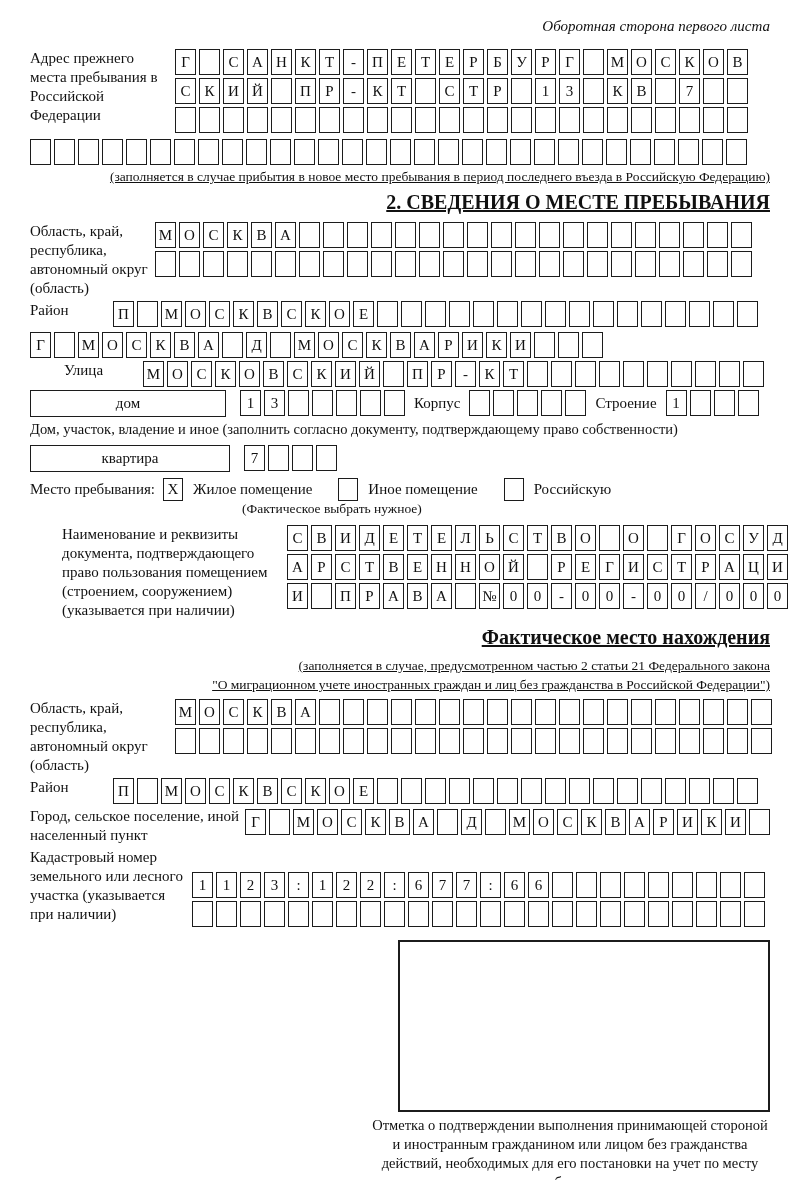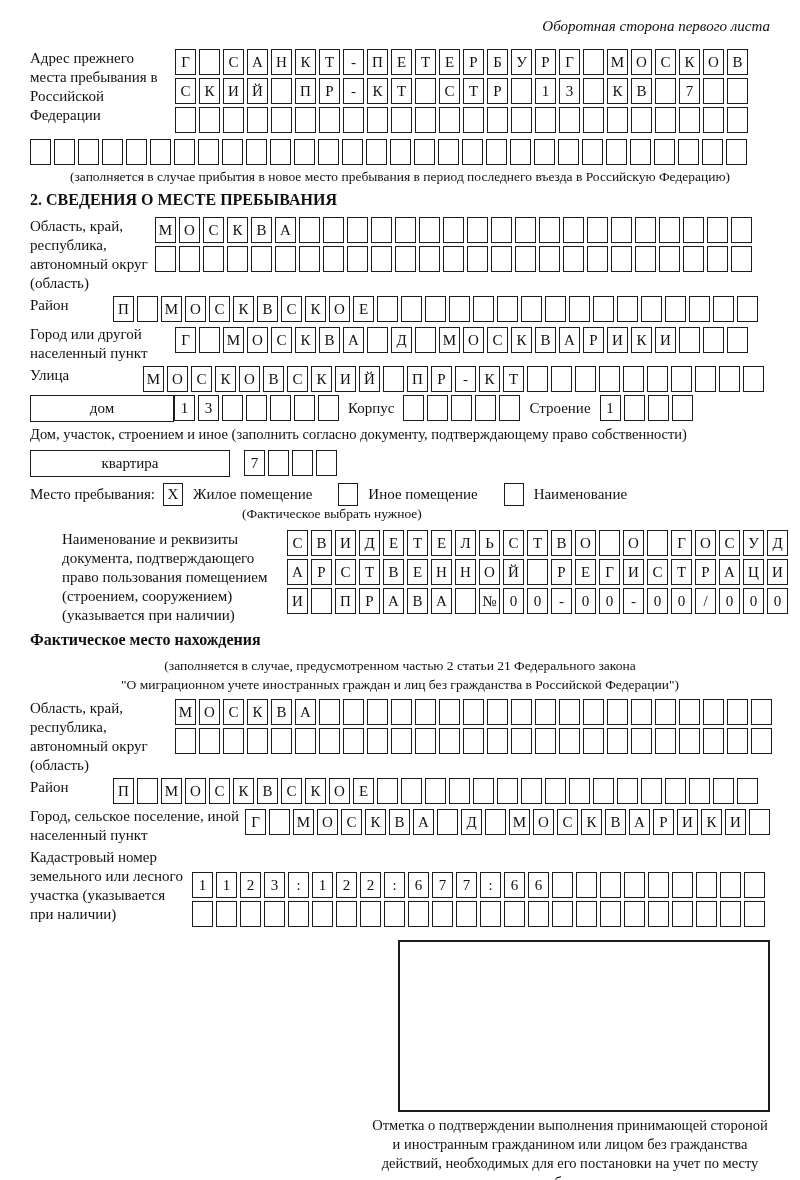--- a/index.html
+++ b/index.html
@@ -4,25 +4,25 @@
 <style>
   html,body{margin:0;padding:0;background:#fff;}
   body{width:800px;height:1180px;font-family:"Liberation Serif","DejaVu Serif",serif;color:#111;overflow:hidden;}
   .page{padding:10px 30px 0 30px;width:740px;}
   .hdr{ text-align:right; font-size:15px; margin:8px 0 14px 0;font-style:italic;}
   .row{display:flex;align-items:flex-start;margin-bottom:3px;}
   .lbl{font-size:15px;line-height:19px;flex:none;padding-right:6px;box-sizing:border-box;}
   .cells{display:flex;gap:3px;flex:none;}
   .cellsblock .cells{margin-bottom:3px;}
   .cell{width:21px;height:26px;border:1.6px solid #1c1c1c;box-sizing:border-box;display:flex;align-items:center;justify-content:center;font-size:15px;flex:none;background:#fff;}
-  .lw145{width:145px;} .lw125{width:125px;} .lw83{width:83px;} .lw113{width:113px;}
+  .lw145{width:145px;} .lw125{width:125px;} .lw83{width:83px;} .lw113{width:113px;text-align:center;}
   .lw225{width:225px;margin-left:32px;} .lw150{width:162px;} .lw215{width:215px;}
-  .note{text-align:center;font-size:13.5px;line-height:17px;margin:2px 0 6px 0;}
+  .note{text-align:right;font-size:13.5px;line-height:17px;margin:2px 0 6px 0;text-decoration:underline;}
   .note-left{font-size:14.5px;line-height:18px;margin:1px 0 7px 0;}
-  .title{text-align:left;font-weight:bold;font-size:16px;margin:6px 0 8px 0;}
+  .title{text-align:right;font-weight:bold;font-size:20px;margin:6px 0 8px 0;text-decoration:underline;}
   .wide-box{border:1.6px solid #1c1c1c;height:27px;display:flex;align-items:center;justify-content:center;font-size:15px;box-sizing:border-box;flex:none;background:#fff;}
   .inline-lbl{font-size:15px;line-height:27px;padding:0 9px;flex:none;}
   .chk{width:20px;height:23px;border:1.6px solid #1c1c1c;box-sizing:border-box;display:flex;align-items:center;justify-content:center;font-size:15px;flex:none;background:#fff;}
   .stay-row{display:flex;align-items:center;margin:6px 0 0 0;font-size:15px;}
   .stay-row .opt-lbl{margin:0 26px 0 10px;}
   .stay-note{font-size:13.5px;margin:0 0 8px 212px;}
   .stamp-wrap{width:400px;margin-left:auto;margin-top:10px;}
   .stamp-box{width:372px;height:172px;border:2px solid #1c1c1c;box-sizing:border-box;margin-left:auto;background:#fff;}
   .stamp-caption{width:400px;text-align:center;font-size:14.5px;line-height:19px;margin-top:4px;}
 </style>
@@ -241,21 +241,20 @@
         <div class="cell"></div>
         <div class="cell"></div>
         <div class="cell"></div>
         <div class="cell"></div>
         <div class="cell"></div>
         <div class="cell"></div>
       </div>
   </div>
 
   <div class="row">
-    <div class="lbl lw145">Город или другой населенный пункт</div>
     <div class="cells" style="margin-top:2px">
         <div class="cell">Г</div>
         <div class="cell"></div>
         <div class="cell">М</div>
         <div class="cell">О</div>
         <div class="cell">С</div>
         <div class="cell">К</div>
         <div class="cell">В</div>
         <div class="cell">А</div>
         <div class="cell"></div>
@@ -303,21 +302,21 @@
         <div class="cell"></div>
         <div class="cell"></div>
         <div class="cell"></div>
         <div class="cell"></div>
         <div class="cell"></div>
         <div class="cell"></div>
       </div>
   </div>
 
   <div class="row">
-    <div class="wide-box" style="width:144px;">дом</div>
+    <div class="wide-box" style="width:196px;margin-right:14px;">дом</div>
     <div class="cells">
         <div class="cell">1</div>
         <div class="cell">3</div>
         <div class="cell"></div>
         <div class="cell"></div>
         <div class="cell"></div>
         <div class="cell"></div>
         <div class="cell"></div>
       </div>
     <div class="inline-lbl">Корпус</div>
@@ -329,40 +328,40 @@
         <div class="cell"></div>
       </div>
     <div class="inline-lbl">Строение</div>
     <div class="cells">
         <div class="cell">1</div>
         <div class="cell"></div>
         <div class="cell"></div>
         <div class="cell"></div>
       </div>
   </div>
-  <div class="note-left">Дом, участок, строением и иное (заполнить согласно документу, подтверждающему право собственности)</div>
+  <div class="note-left">Дом, участок, владение и иное (заполнить согласно документу, подтверждающему право собственности)</div>
 
   <div class="row">
     <div class="wide-box" style="width:200px;margin-right:14px;">квартира</div>
     <div class="cells">
         <div class="cell">7</div>
         <div class="cell"></div>
         <div class="cell"></div>
         <div class="cell"></div>
       </div>
   </div>
 
   <div class="stay-row">
     <span>Место пребывания:</span>
     <span class="chk" style="margin-left:8px;">Х</span>
     <span class="opt-lbl">Жилое помещение</span>
     <span class="chk"></span>
     <span class="opt-lbl">Иное помещение</span>
     <span class="chk"></span>
-    <span class="opt-lbl">Наименование</span>
+    <span class="opt-lbl">Российскую</span>
   </div>
   <div class="stay-note">(Фактическое выбрать нужное)</div>
 
   <div class="row">
     <div class="lbl lw225">Наименование и реквизиты документа, подтверждающего право пользования помещением (строением, сооружением) (указывается при наличии)</div>
     <div class="cellsblock">
       <div class="cells">
           <div class="cell">С</div>
           <div class="cell">В</div>
           <div class="cell">И</div>

